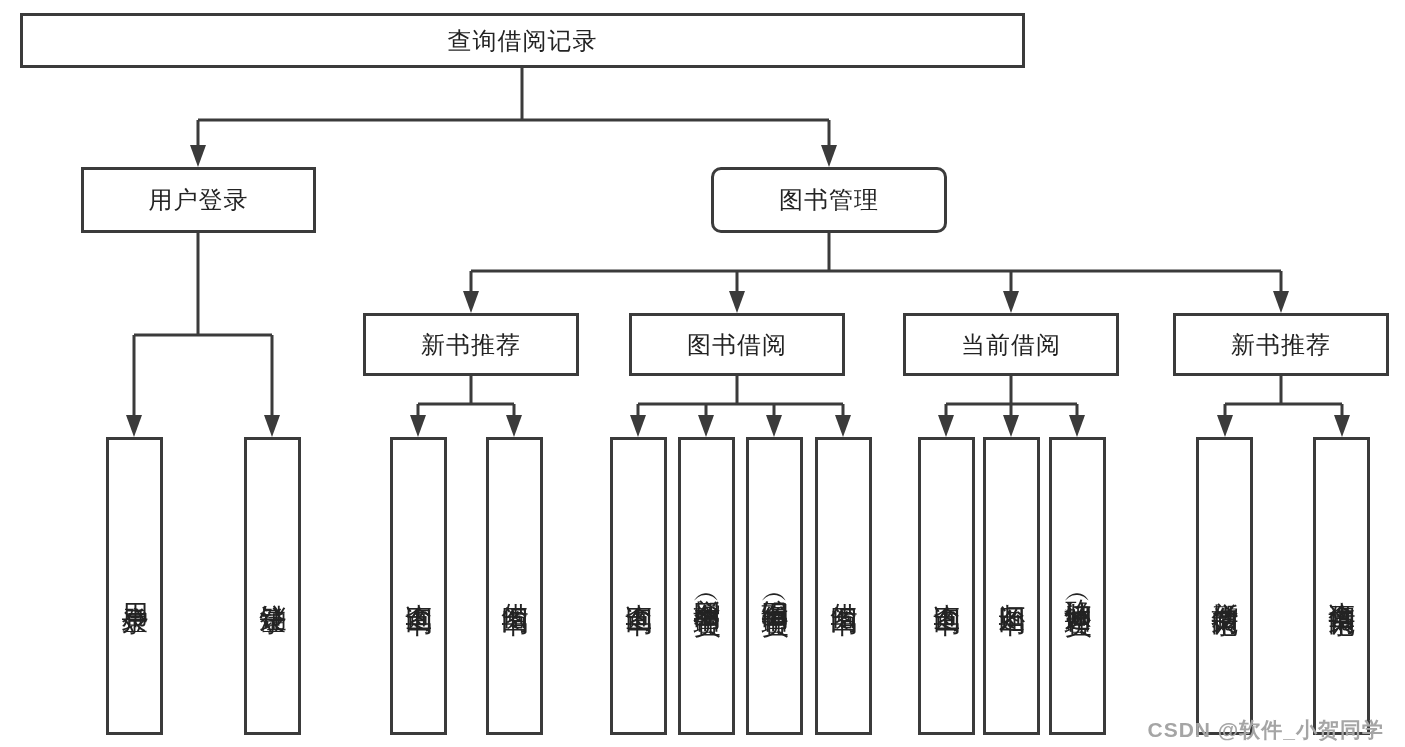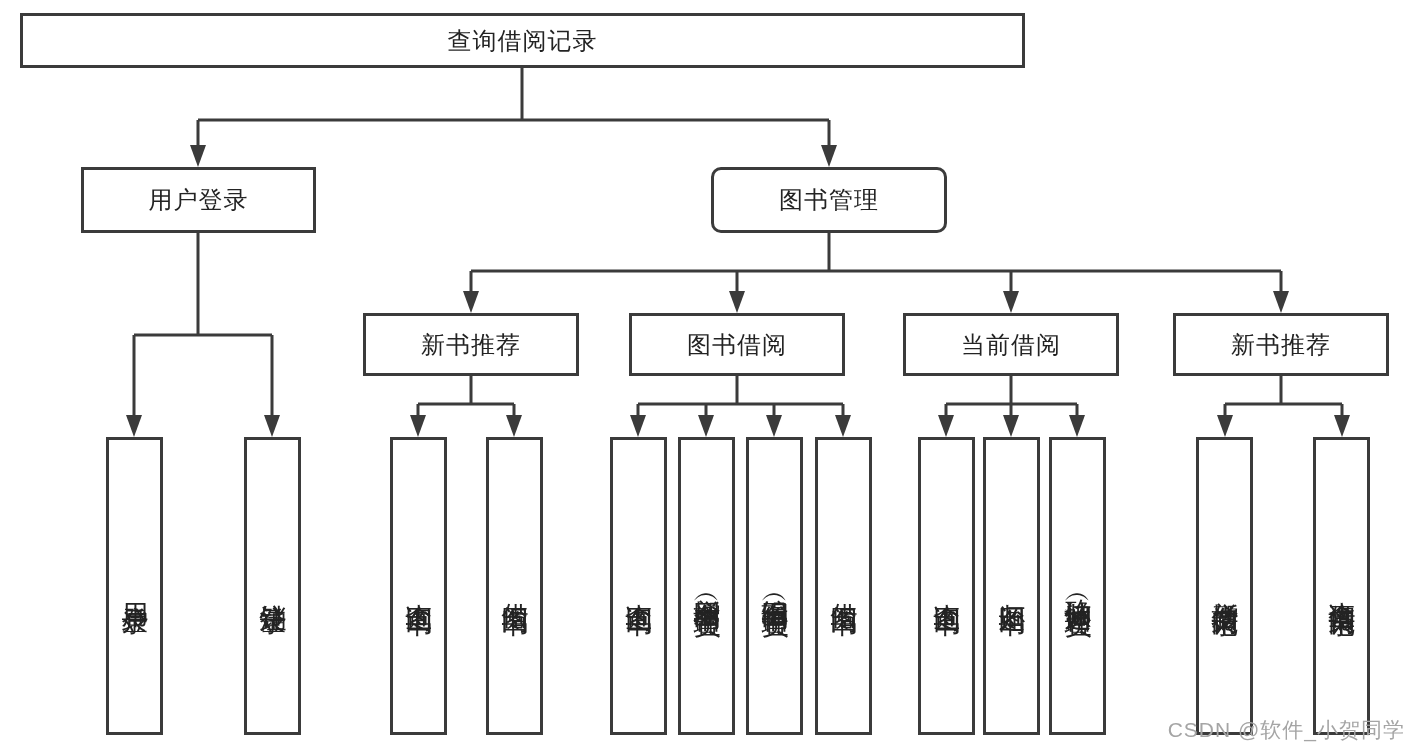--- a/index.html
+++ b/index.html
@@ -57,26 +57,27 @@
   .leaf     { top: 437px; width: 57px; height: 298px; }
   .lf-1a { left: 106px; }  .lf-1b { left: 244px; }
   .lf-2a { left: 390px; }  .lf-2b { left: 486px; }
   .lf-3a { left: 610px; }  .lf-3b { left: 678px; }
   .lf-3c { left: 746px; }  .lf-3d { left: 815px; }
   .lf-4a { left: 918px; }  .lf-4b { left: 983px; }
   .lf-4c { left: 1049px; }
   .lf-5a { left: 1196px; } .lf-5b { left: 1313px; }
   .watermark {
     position: absolute;
-    right: 0;
+    right: 21px;
     top: 716px;
     font-size: 21px;
     color: #a5a5a5;
     letter-spacing: 1px;
     z-index: 5;
+    font-weight: bold;
   }
 </style>
 </head>
 <body>
 
 <div class="canvas">
 
   <svg class="wires" viewBox="0 0 1405 747" xmlns="http://www.w3.org/2000/svg">
     <g stroke="#3b3b3b" stroke-width="3" fill="none">
       <g>

